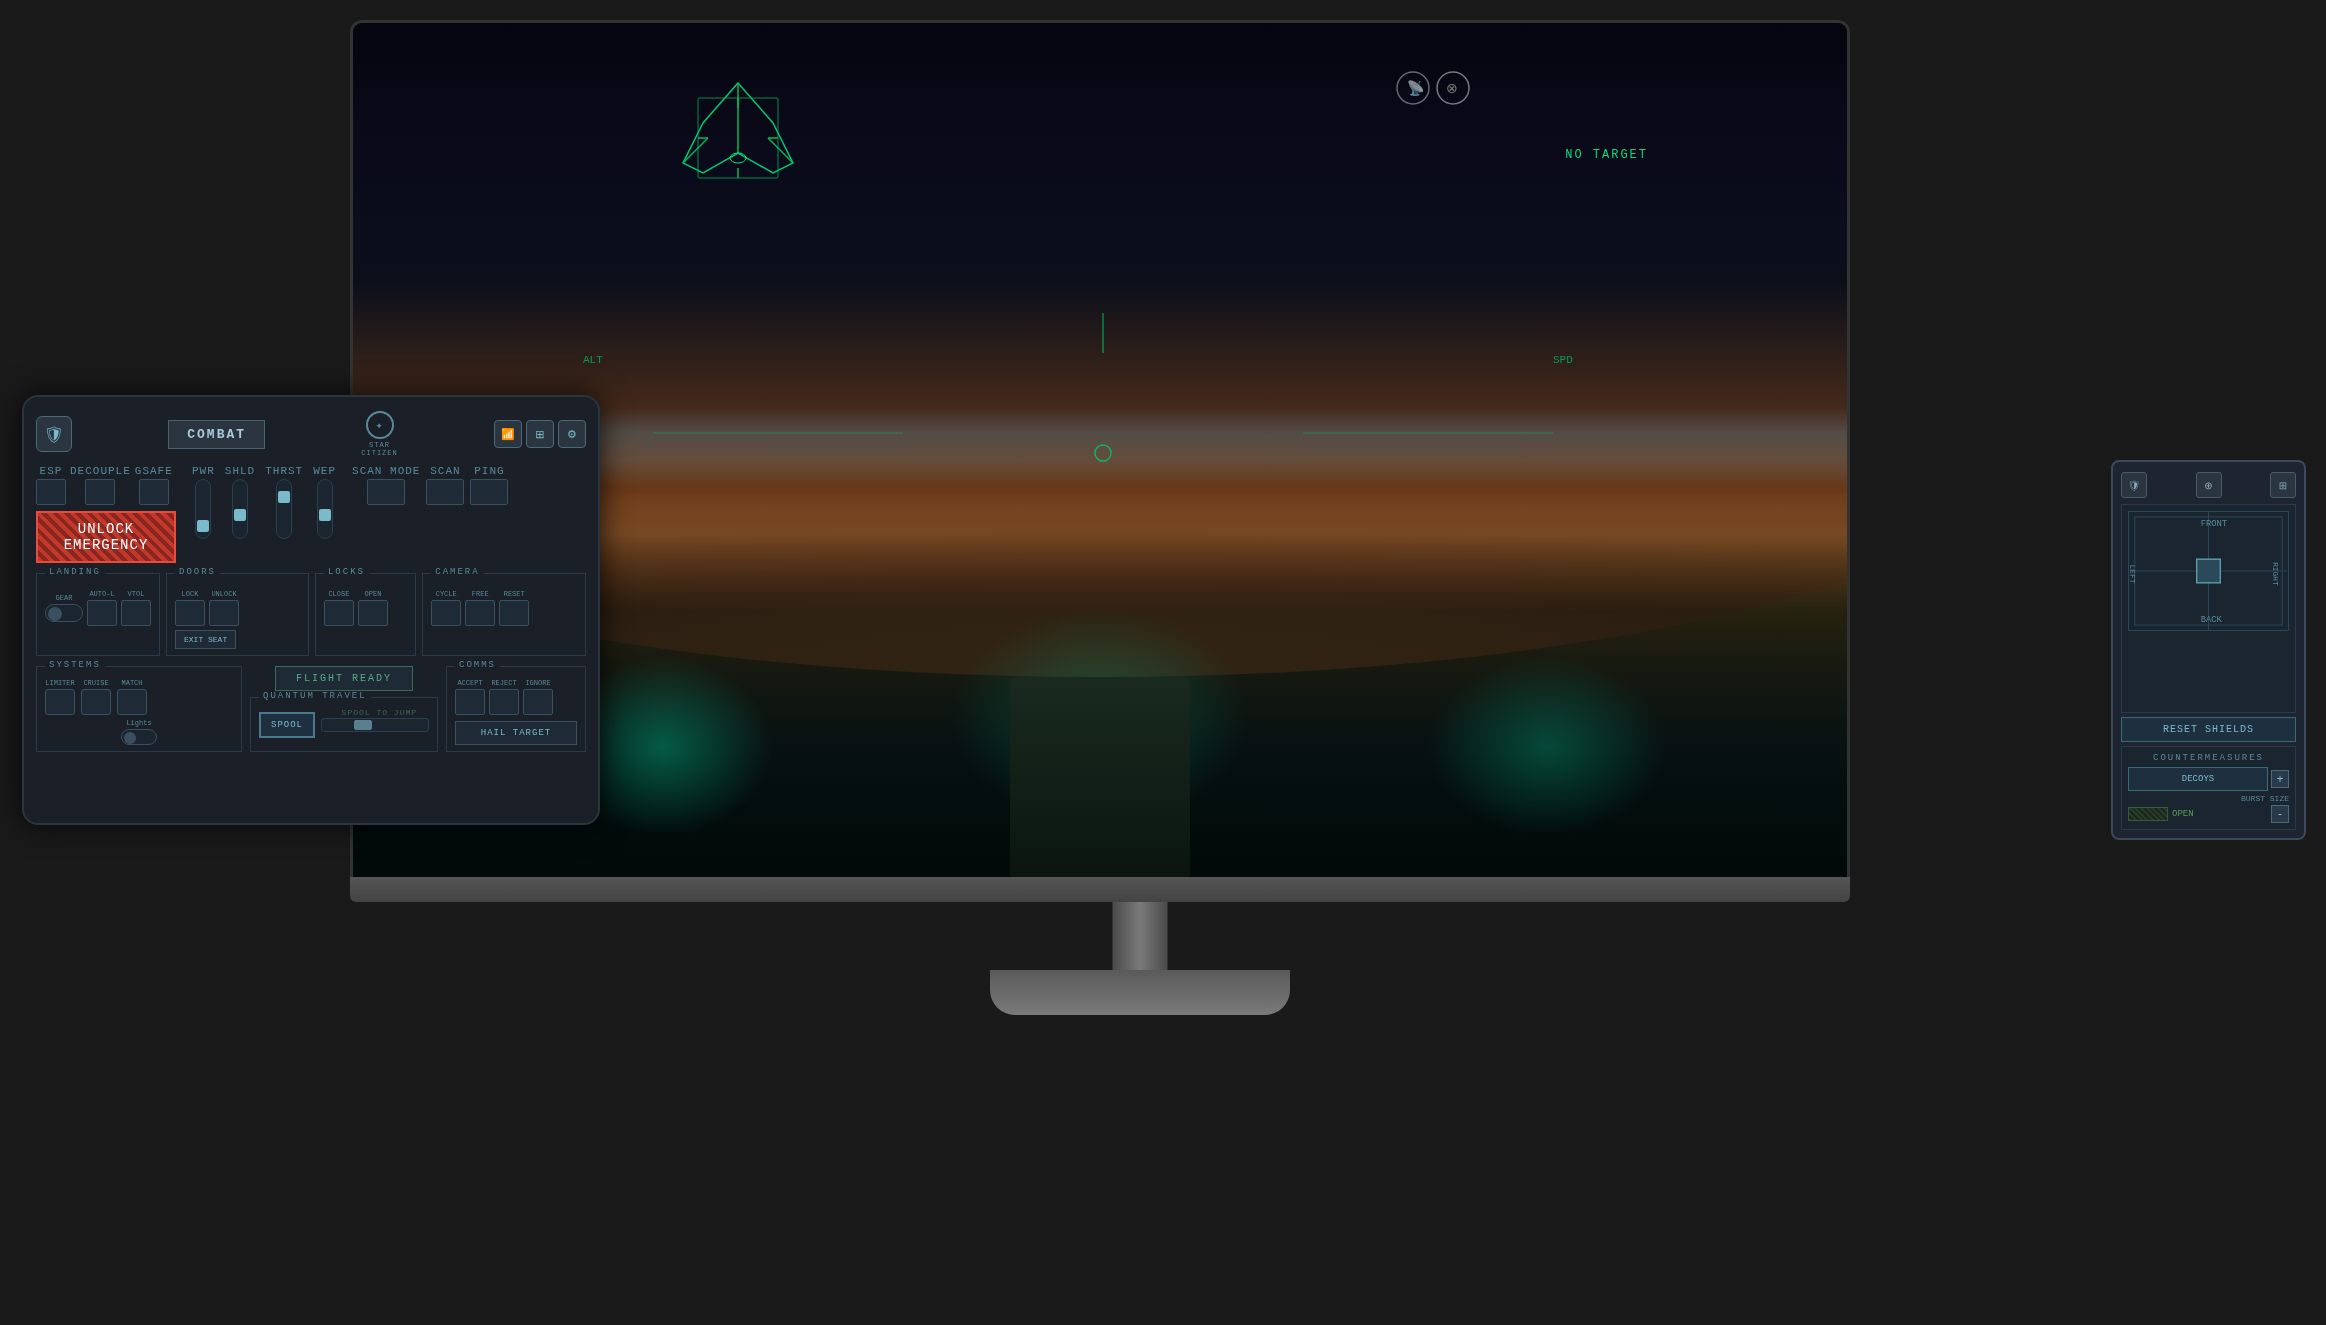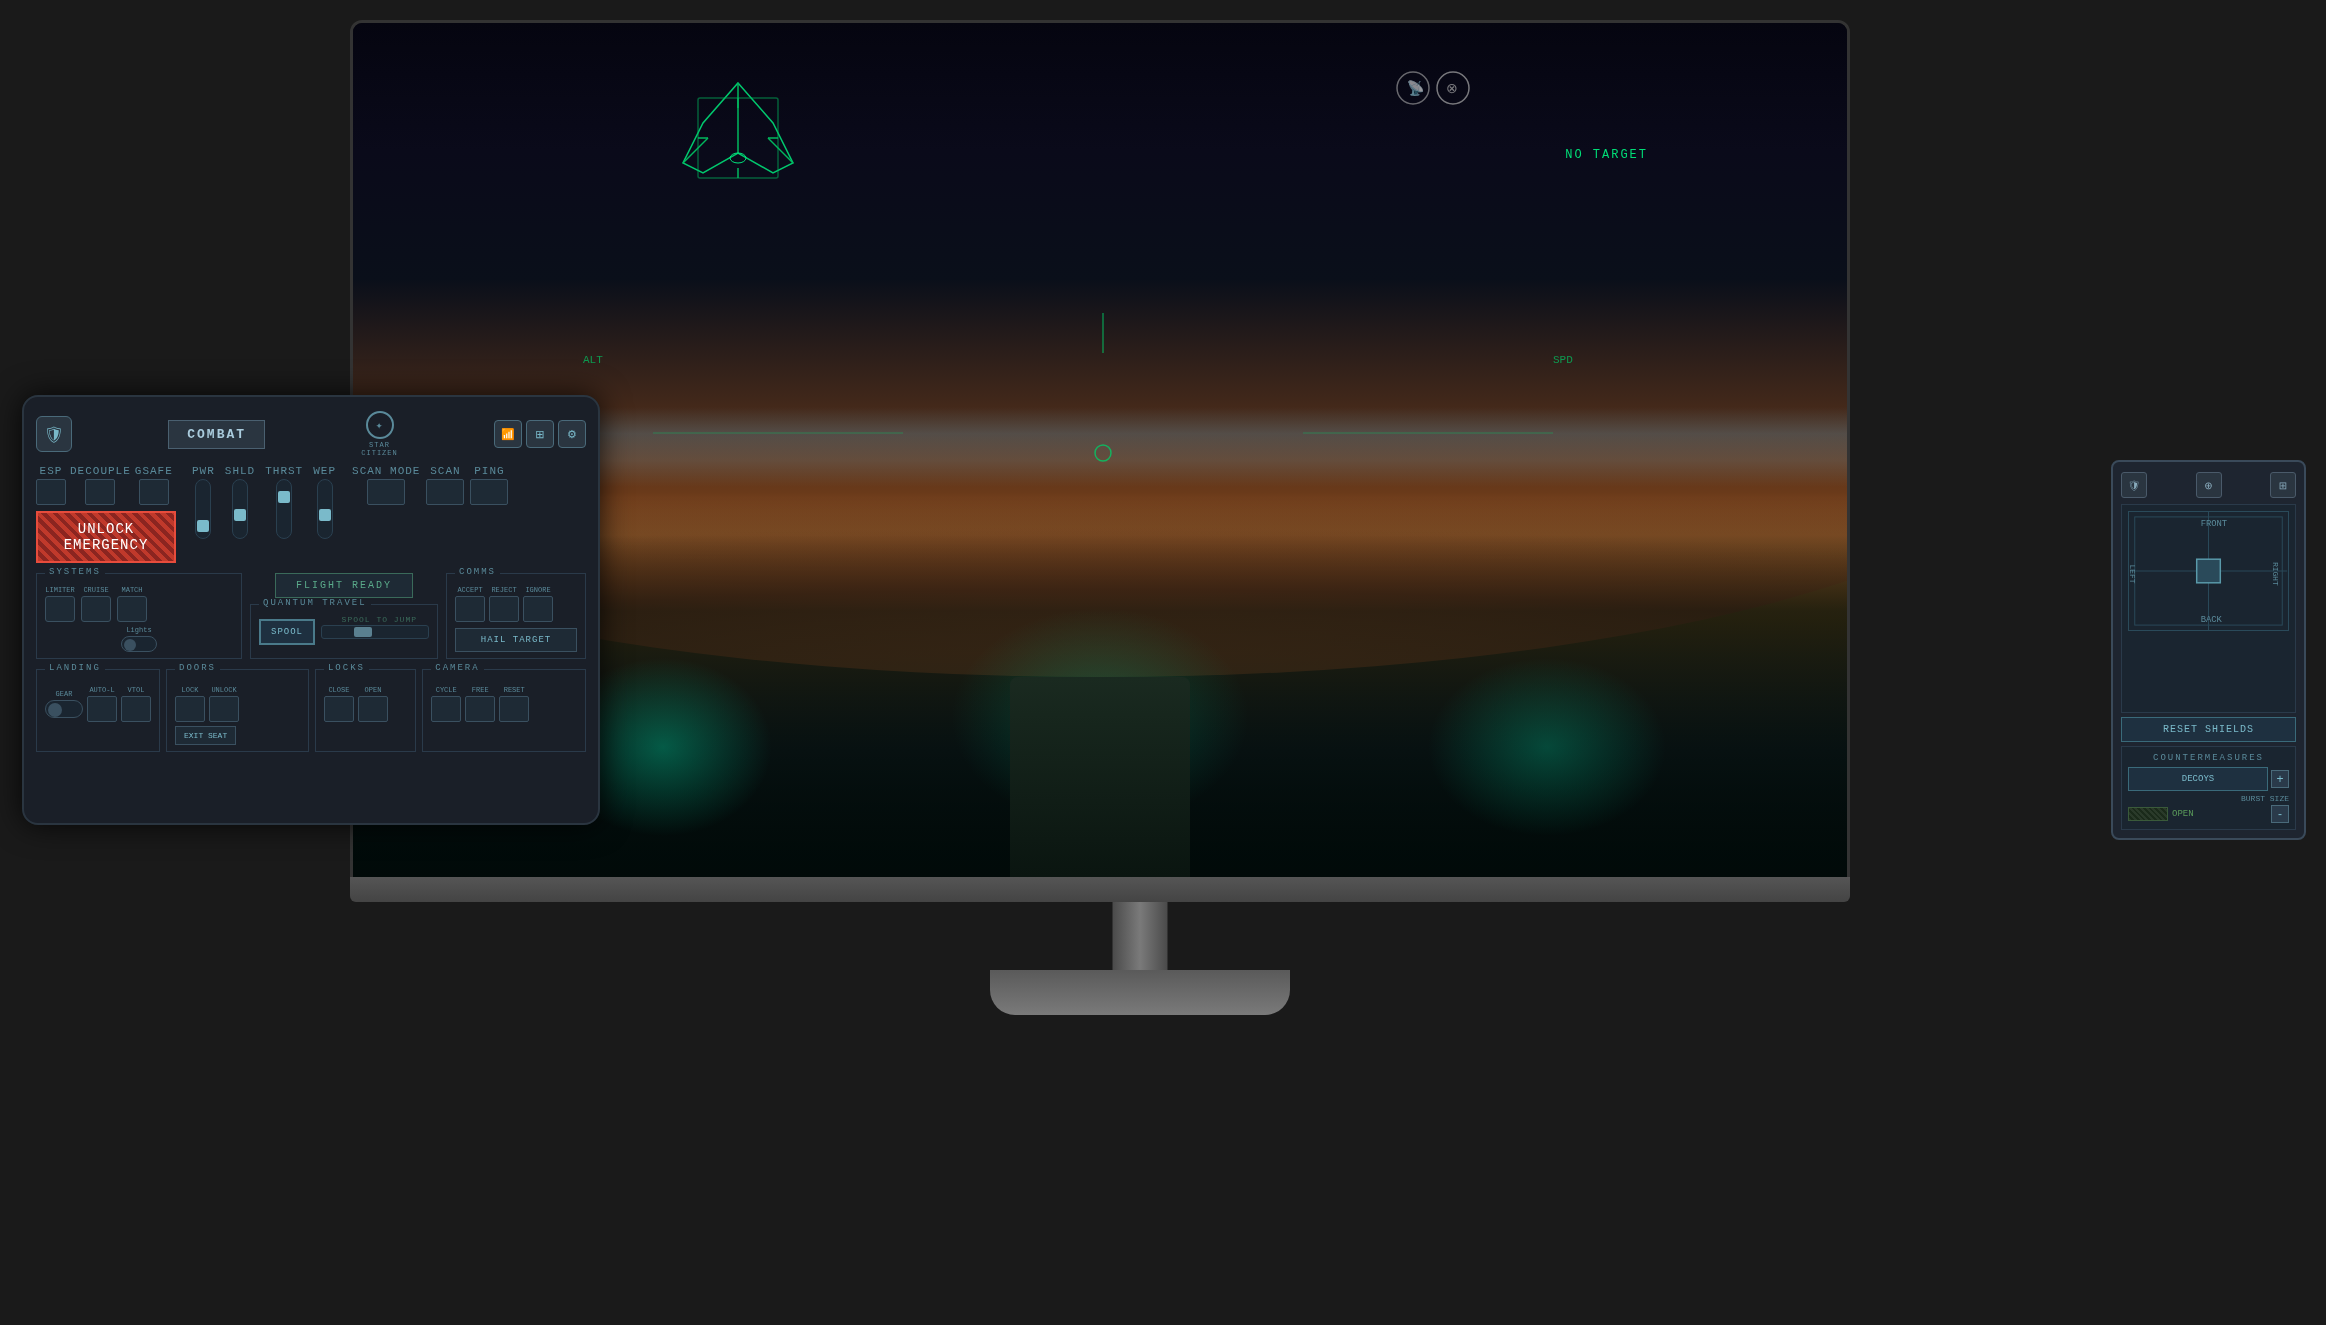--- a/index.html
+++ b/index.html
@@ -648,20 +648,90 @@
         <span class="sys-label">SCAN</span>
         <div class="sq-btn" style="width:38px;"></div>
       </div>
       <div class="flex-col">
         <span class="sys-label">PING</span>
         <div class="sq-btn" style="width:38px;"></div>
       </div>
     </div>
   </div>
 
+  <div class="flex-row" style="align-items:stretch;gap:6px;margin-top:4px;">
+
+    <div class="landing-section">
+      <span class="section-title">LANDING</span>
+      <div class="flex-row" style="margin-top:10px;gap:4px;">
+        <div class="flex-col">
+          <span class="small-btn-label">GEAR</span>
+          <div style="width:38px;height:18px;background:#1a2530;border:1px solid #3a5060;border-radius:9px;position:relative;cursor:pointer;">
+            <div style="position:absolute;top:2px;left:2px;width:14px;height:14px;background:#3a5060;border-radius:50%;"></div>
+          </div>
+        </div>
+        <div class="flex-col">
+          <span class="small-btn-label">AUTO-L</span>
+          <div class="sq-btn"></div>
+        </div>
+        <div class="flex-col">
+          <span class="small-btn-label">VTOL</span>
+          <div class="sq-btn"></div>
+        </div>
+      </div>
+    </div>
+
+    <div class="doors-section">
+      <span class="section-title">DOORS</span>
+      <div class="flex-row" style="margin-top:10px;gap:4px;flex-wrap:wrap;">
+        <div class="flex-col">
+          <span class="small-btn-label">LOCK</span>
+          <div class="sq-btn"></div>
+        </div>
+        <div class="flex-col">
+          <span class="small-btn-label">UNLOCK</span>
+          <div class="sq-btn"></div>
+        </div>
+        <div class="exit-seat-btn">EXIT SEAT</div>
+      </div>
+    </div>
+
+    <div class="locks-section">
+      <span class="section-title">LOCKS</span>
+      <div class="flex-row" style="margin-top:10px;gap:4px;">
+        <div class="flex-col">
+          <span class="small-btn-label">CLOSE</span>
+          <div class="sq-btn"></div>
+        </div>
+        <div class="flex-col">
+          <span class="small-btn-label">OPEN</span>
+          <div class="sq-btn"></div>
+        </div>
+      </div>
+    </div>
+
+    <div class="camera-section">
+      <span class="section-title">CAMERA</span>
+      <div class="flex-row" style="margin-top:10px;gap:4px;">
+        <div class="flex-col">
+          <span class="small-btn-label">CYCLE</span>
+          <div class="sq-btn"></div>
+        </div>
+        <div class="flex-col">
+          <span class="small-btn-label">FREE</span>
+          <div class="sq-btn"></div>
+        </div>
+        <div class="flex-col">
+          <span class="small-btn-label">RESET</span>
+          <div class="sq-btn"></div>
+        </div>
+      </div>
+    </div>
+  </div>
+
   <div class="flex-row" style="align-items:stretch;gap:8px;margin-top:4px;">
 
     <div class="systems-section" style="width:160px;">
       <span class="section-title">SYSTEMS</span>
       <div class="systems-btns">
         <div class="small-label-btn">
           <span class="small-btn-label">LIMITER</span>
           <div class="small-btn"></div>
         </div>
         <div class="small-label-btn">
@@ -709,90 +779,20 @@
           <div class="sq-btn"></div>
         </div>
         <div class="flex-col">
           <span class="small-btn-label">IGNORE</span>
           <div class="sq-btn"></div>
         </div>
       </div>
       <div class="hail-target-btn">HAIL TARGET</div>
     </div>
   </div>
-
-  <div class="flex-row" style="align-items:stretch;gap:6px;margin-top:4px;">
-
-    <div class="landing-section">
-      <span class="section-title">LANDING</span>
-      <div class="flex-row" style="margin-top:10px;gap:4px;">
-        <div class="flex-col">
-          <span class="small-btn-label">GEAR</span>
-          <div style="width:38px;height:18px;background:#1a2530;border:1px solid #3a5060;border-radius:9px;position:relative;cursor:pointer;">
-            <div style="position:absolute;top:2px;left:2px;width:14px;height:14px;background:#3a5060;border-radius:50%;"></div>
-          </div>
-        </div>
-        <div class="flex-col">
-          <span class="small-btn-label">AUTO-L</span>
-          <div class="sq-btn"></div>
-        </div>
-        <div class="flex-col">
-          <span class="small-btn-label">VTOL</span>
-          <div class="sq-btn"></div>
-        </div>
-      </div>
-    </div>
-
-    <div class="doors-section">
-      <span class="section-title">DOORS</span>
-      <div class="flex-row" style="margin-top:10px;gap:4px;flex-wrap:wrap;">
-        <div class="flex-col">
-          <span class="small-btn-label">LOCK</span>
-          <div class="sq-btn"></div>
-        </div>
-        <div class="flex-col">
-          <span class="small-btn-label">UNLOCK</span>
-          <div class="sq-btn"></div>
-        </div>
-        <div class="exit-seat-btn">EXIT SEAT</div>
-      </div>
-    </div>
-
-    <div class="locks-section">
-      <span class="section-title">LOCKS</span>
-      <div class="flex-row" style="margin-top:10px;gap:4px;">
-        <div class="flex-col">
-          <span class="small-btn-label">CLOSE</span>
-          <div class="sq-btn"></div>
-        </div>
-        <div class="flex-col">
-          <span class="small-btn-label">OPEN</span>
-          <div class="sq-btn"></div>
-        </div>
-      </div>
-    </div>
-
-    <div class="camera-section">
-      <span class="section-title">CAMERA</span>
-      <div class="flex-row" style="margin-top:10px;gap:4px;">
-        <div class="flex-col">
-          <span class="small-btn-label">CYCLE</span>
-          <div class="sq-btn"></div>
-        </div>
-        <div class="flex-col">
-          <span class="small-btn-label">FREE</span>
-          <div class="sq-btn"></div>
-        </div>
-        <div class="flex-col">
-          <span class="small-btn-label">RESET</span>
-          <div class="sq-btn"></div>
-        </div>
-      </div>
-    </div>
-  </div>
 </div>
 
 <div class="right-panel-container">
 
   <div class="right-panel-topbar">
     <div class="rp-icon-btn">🛡</div>
     <div class="rp-icon-btn">⊕</div>
     <div class="rp-icon-btn">⊞</div>
   </div>
 

